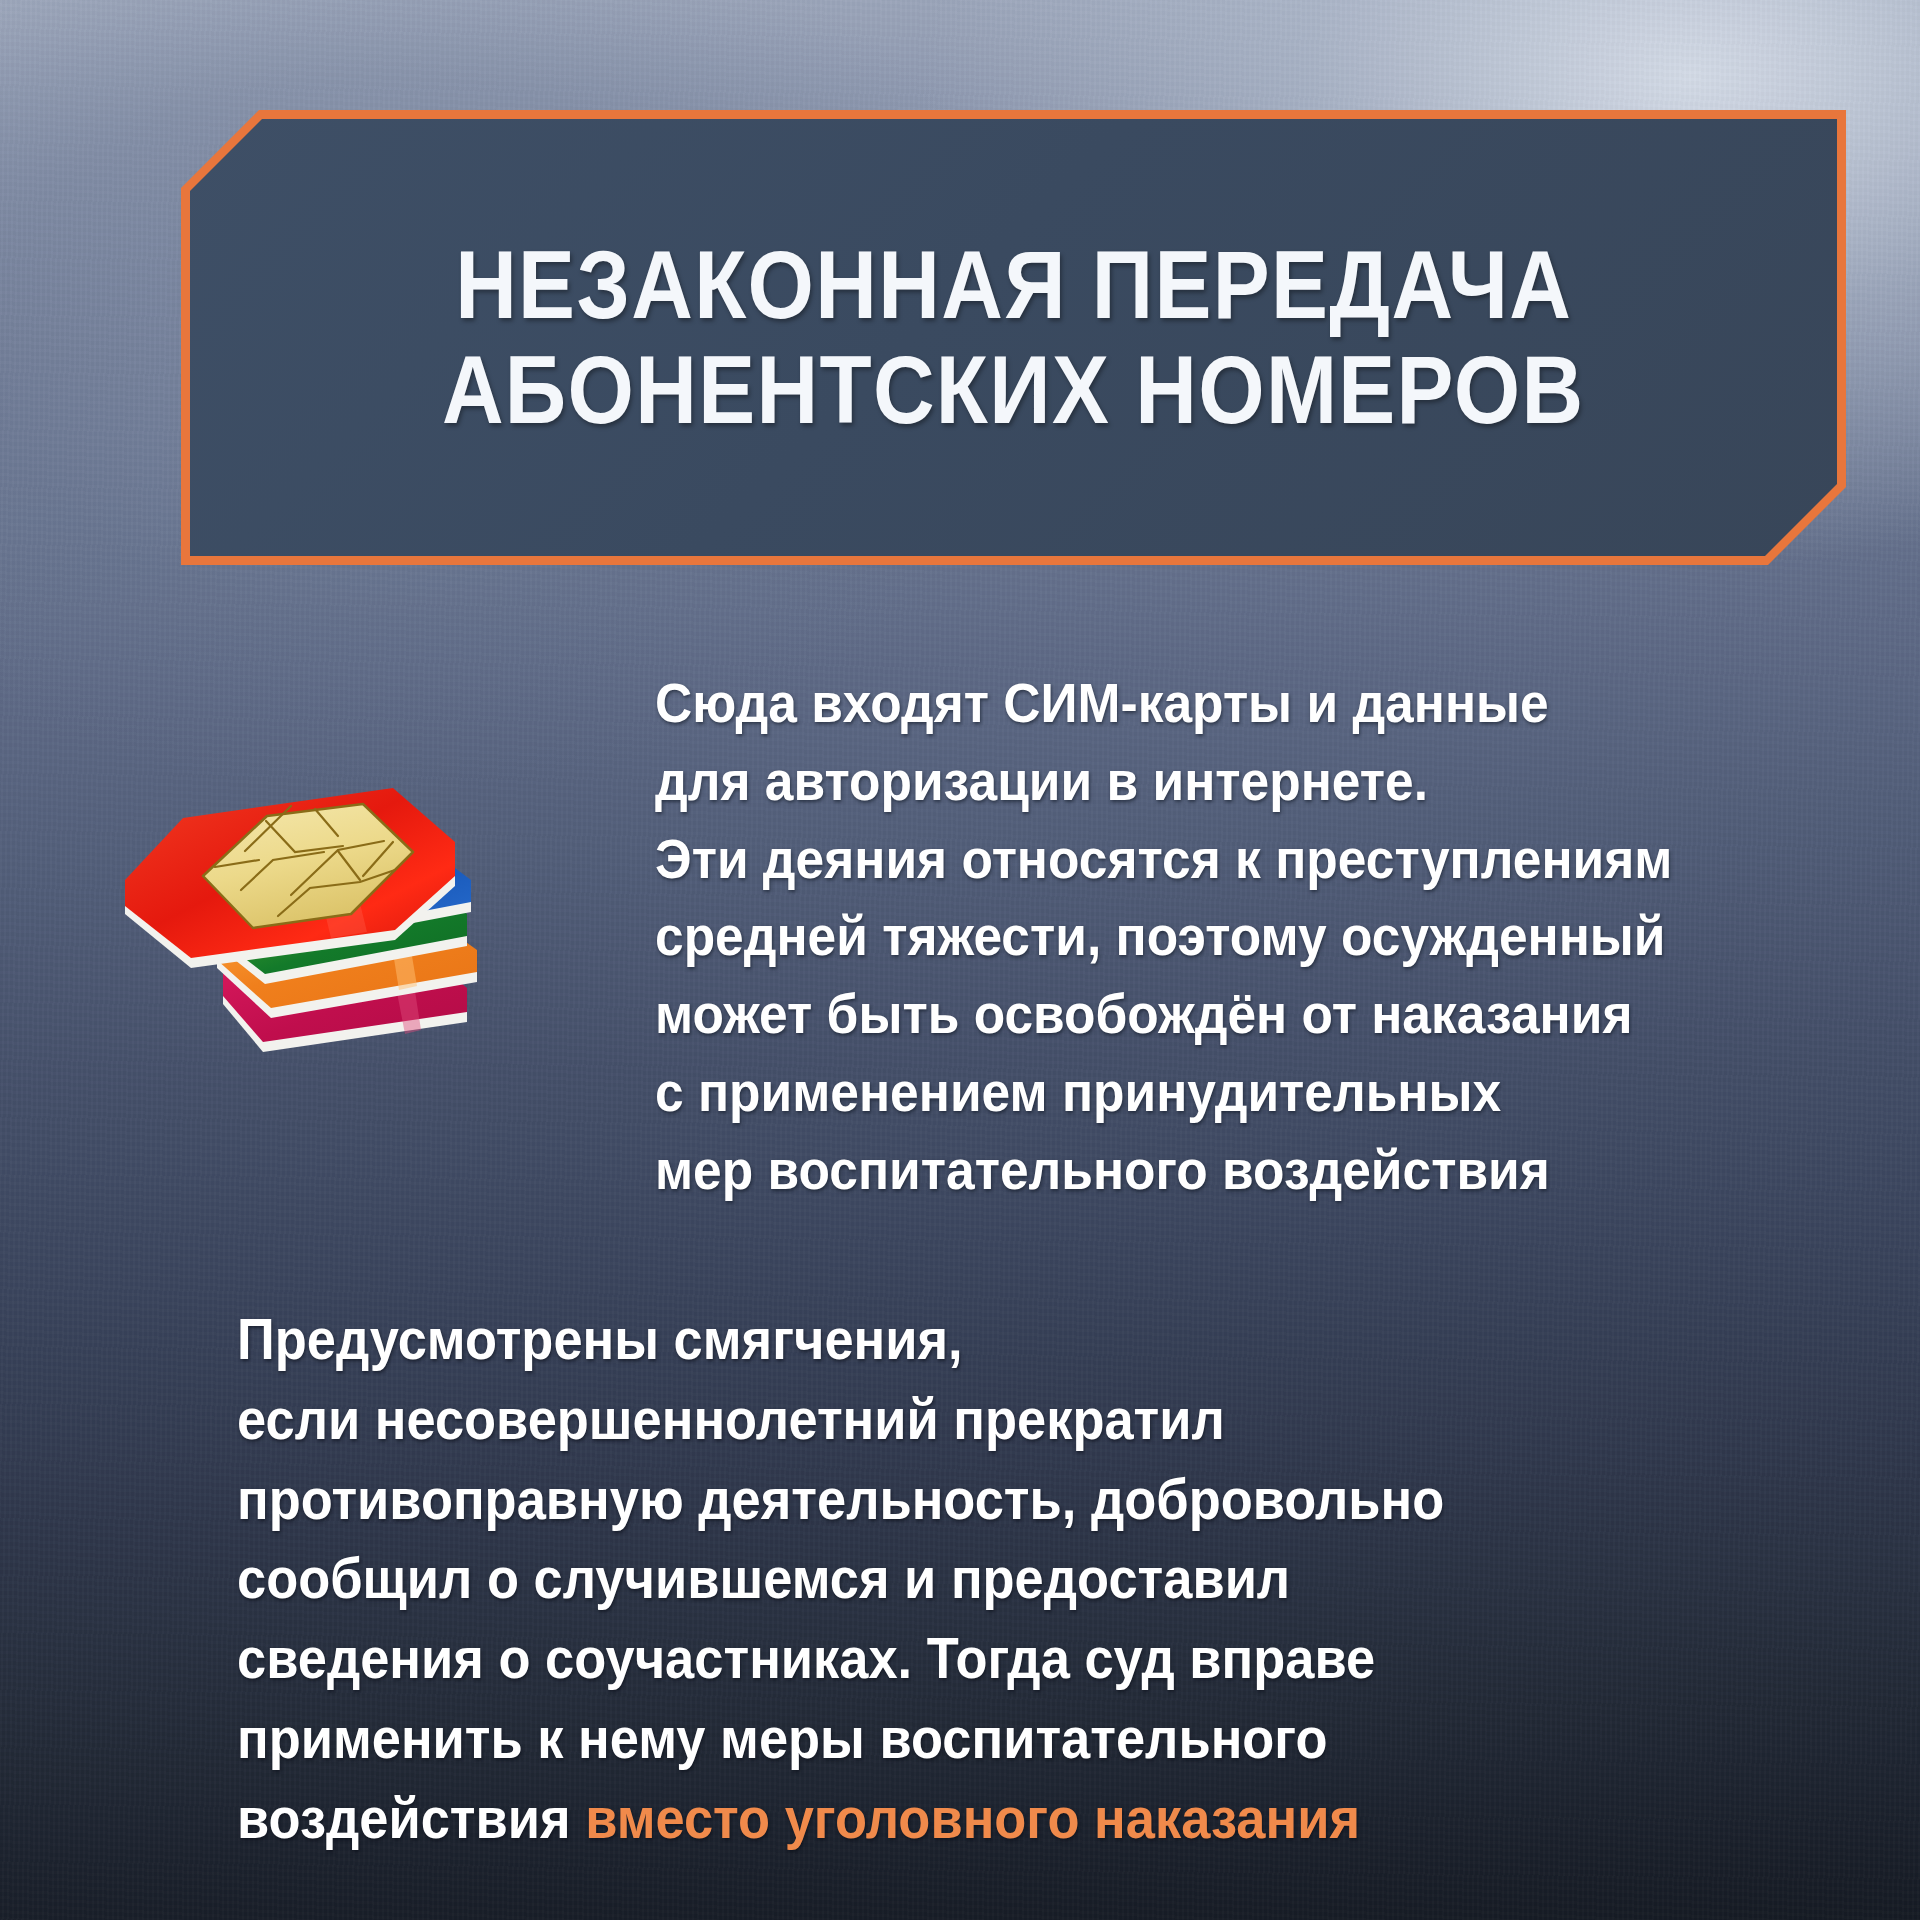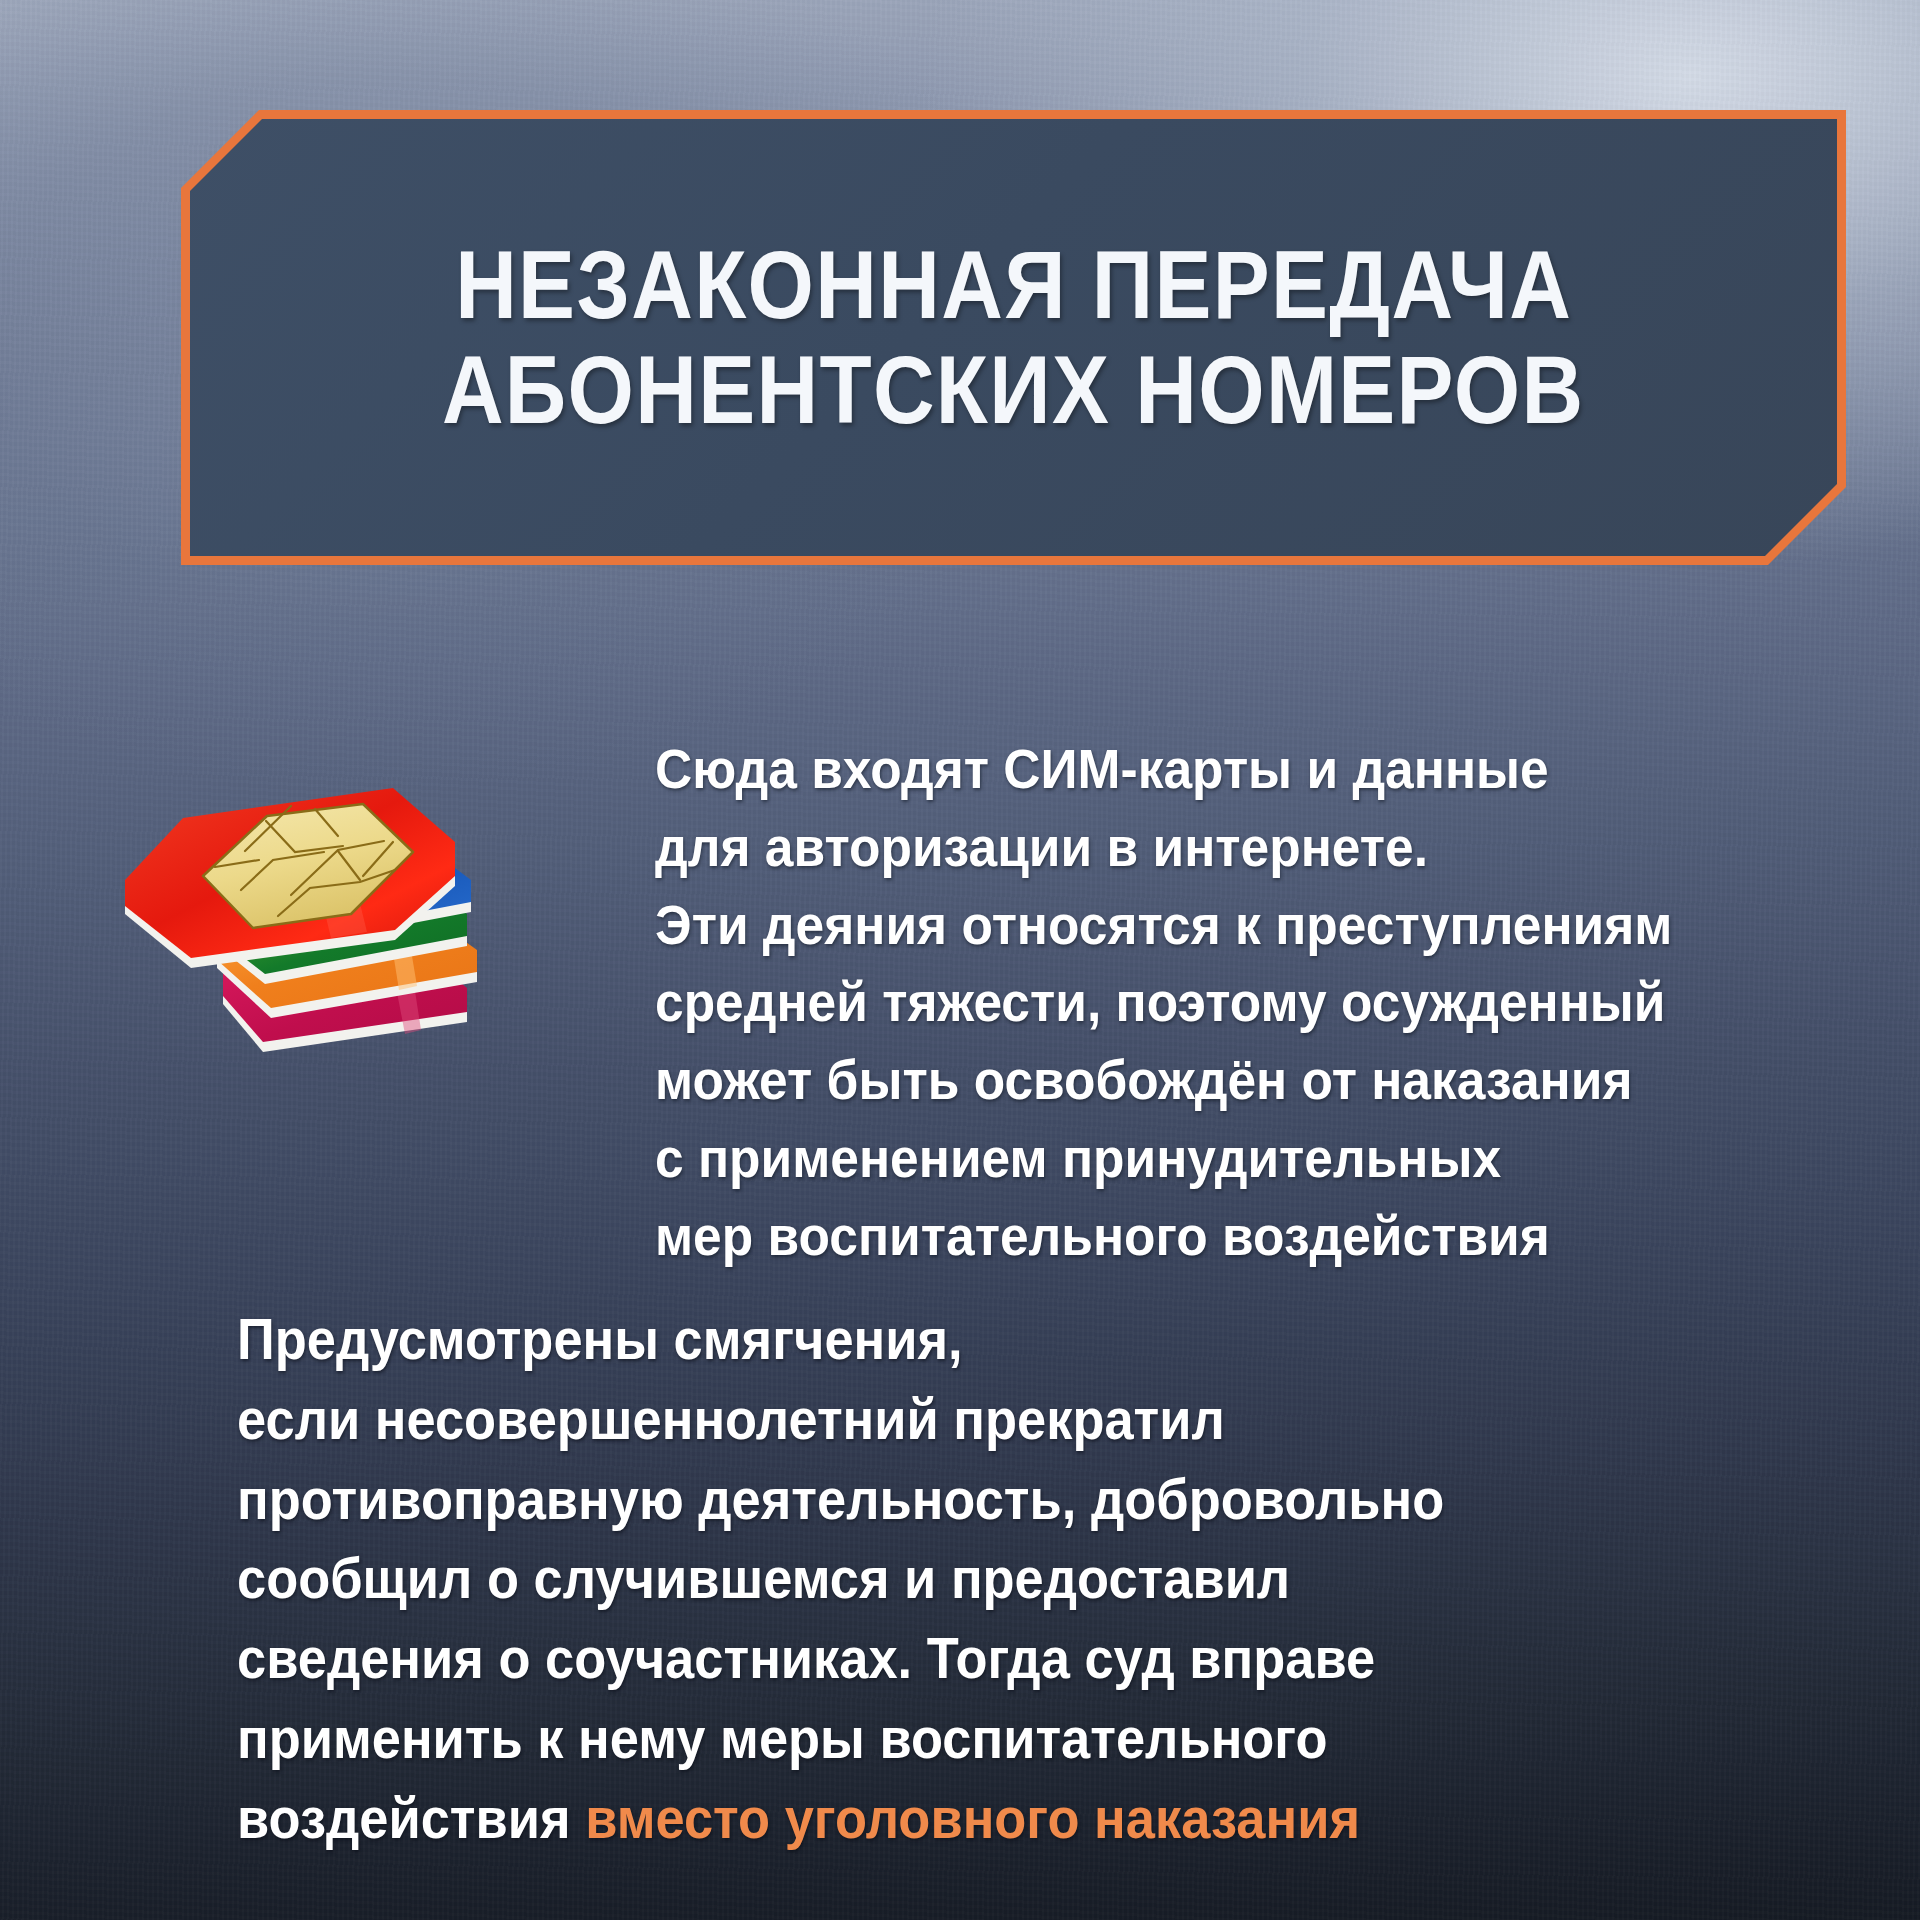--- a/index.html
+++ b/index.html
@@ -116,21 +116,21 @@
     width: 420px;
     height: 400px;
     z-index: 3;
   }
   .sim-stack svg { display: block; width: 100%; height: 100%; }
 
   
   .body-copy {
     position: absolute;
     left: 655px;
-    top: 730px;
+    top: 664px;
     width: 1230px;
     z-index: 3;
   }
   .body-copy p {
     margin: 0;
     color: #ffffff;
     font-family: "Liberation Sans", sans-serif;
     font-weight: bold;
     font-size: 56px;
     line-height: 1.39;

